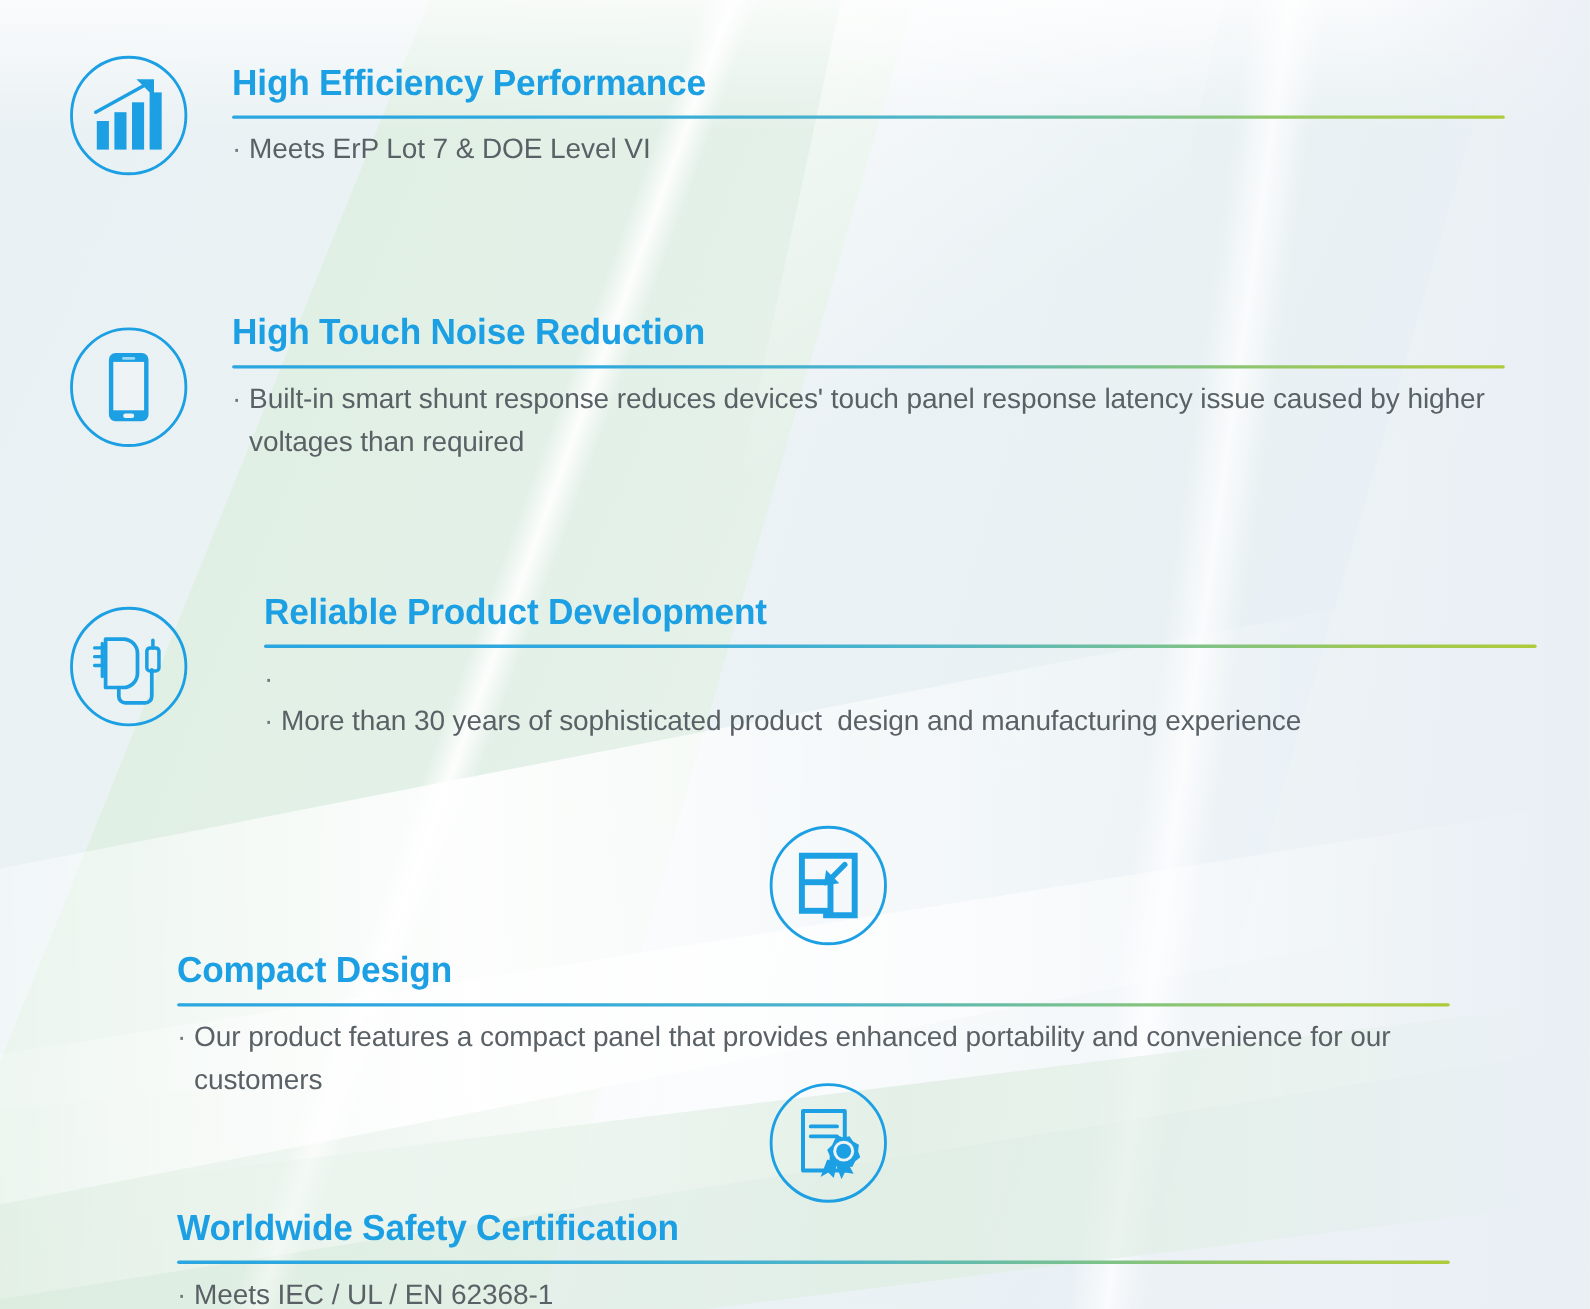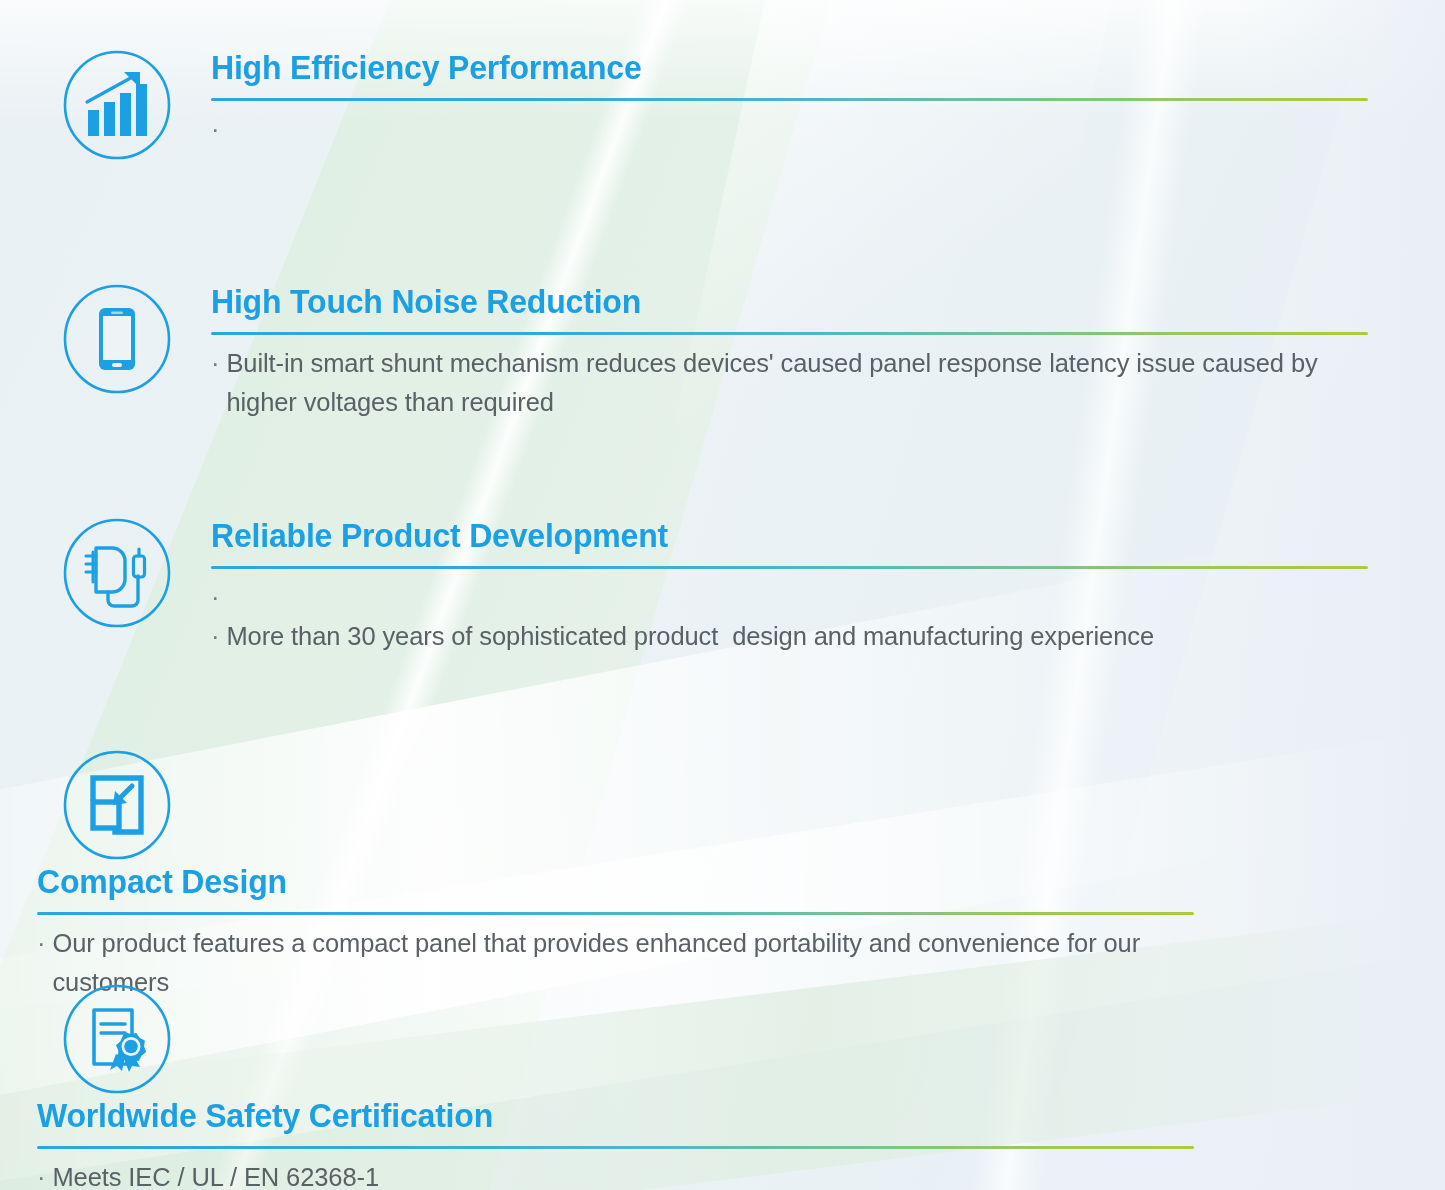--- a/index.html
+++ b/index.html
@@ -74,21 +74,21 @@
   }
 
   
   #page{position:relative;z-index:2;width:1445px;height:1190px;}
 
   .feature{
     position:absolute;
     left:0;
     width:1445px;
     display:flex;
-    align-items:flex-start;
+    align-items:center;
   }
   .icon-wrap{
     width:114px;height:114px;
     margin-left:60px;
     flex:0 0 114px;
     display:flex;align-items:center;justify-content:center;
   }
   .icon-wrap svg{display:block;}
 
   .text-block{
@@ -138,21 +138,21 @@
     line-height:1.52;
   }
   .bullet .btxt{
     display:block;
     white-space:pre-wrap;
   }
 
   
   #feat0{top:48px;}
   #feat1{top:282px;}
-  #feat2{top:516px;}
+  #feat2{top:536px;gap:29px;}
   #feat3{top:748px;flex-direction:column;}
   #feat4{top:982px;flex-direction:column;}
 </style>
 </head>
 <body>
 
 <div id="bg">
   <div class="layer bgA"></div>
   <div class="layer band band1"></div>
   <div class="layer band band2"></div>
@@ -180,20 +180,21 @@
         <path d="M27 54 L76 27" fill="none" stroke="#1CA0E3" stroke-width="3.2" stroke-linecap="round"></path>
         <path d="M64 24 L80 24 L80 40 Z" fill="#1CA0E3"></path>
       </svg>
     </div>
     <div class="text-block">
       <div class="f-title">High Efficiency Performance</div>
       <div class="rule"></div>
       <div class="bullets">
         <div class="bullet">
           <span class="dot">·</span>
+          <span class="btxt">Meets ErP Lot 7 &amp; DOE Level VI</span>
         </div>
       </div>
     </div>
   </div>
 
   <div class="feature" id="feat1">
     <div class="icon-wrap">
       <svg width="114" height="114" viewBox="0 0 114 114">
         <ellipse cx="57" cy="57" rx="52" ry="53" fill="none" stroke="#1CA0E3" stroke-width="2.6"></ellipse>
         <rect x="39" y="26" width="36" height="62" rx="6" ry="6" fill="#1CA0E3"></rect>
@@ -201,21 +202,21 @@
         <rect x="51" y="29.5" width="12" height="2.6" rx="1.3" fill="#9BD9F3"></rect>
         <rect x="52" y="81" width="10" height="4" rx="2" fill="#EEF3F6"></rect>
       </svg>
     </div>
     <div class="text-block">
       <div class="f-title">High Touch Noise Reduction</div>
       <div class="rule"></div>
       <div class="bullets">
         <div class="bullet">
           <span class="dot">·</span>
-          <span class="btxt">Built-in smart shunt mechanism reduces devices' caused panel response latency issue caused by higher voltages than required</span>
+          <span class="btxt">Built-in smart shunt response reduces devices' touch panel response latency issue caused by higher voltages than required</span>
         </div>
       </div>
     </div>
   </div>
 
   <div class="feature" id="feat2">
     <div class="icon-wrap">
       <svg width="114" height="114" viewBox="0 0 114 114">
         <ellipse cx="57" cy="57" rx="52" ry="53" fill="none" stroke="#1CA0E3" stroke-width="2.6"></ellipse>
 

